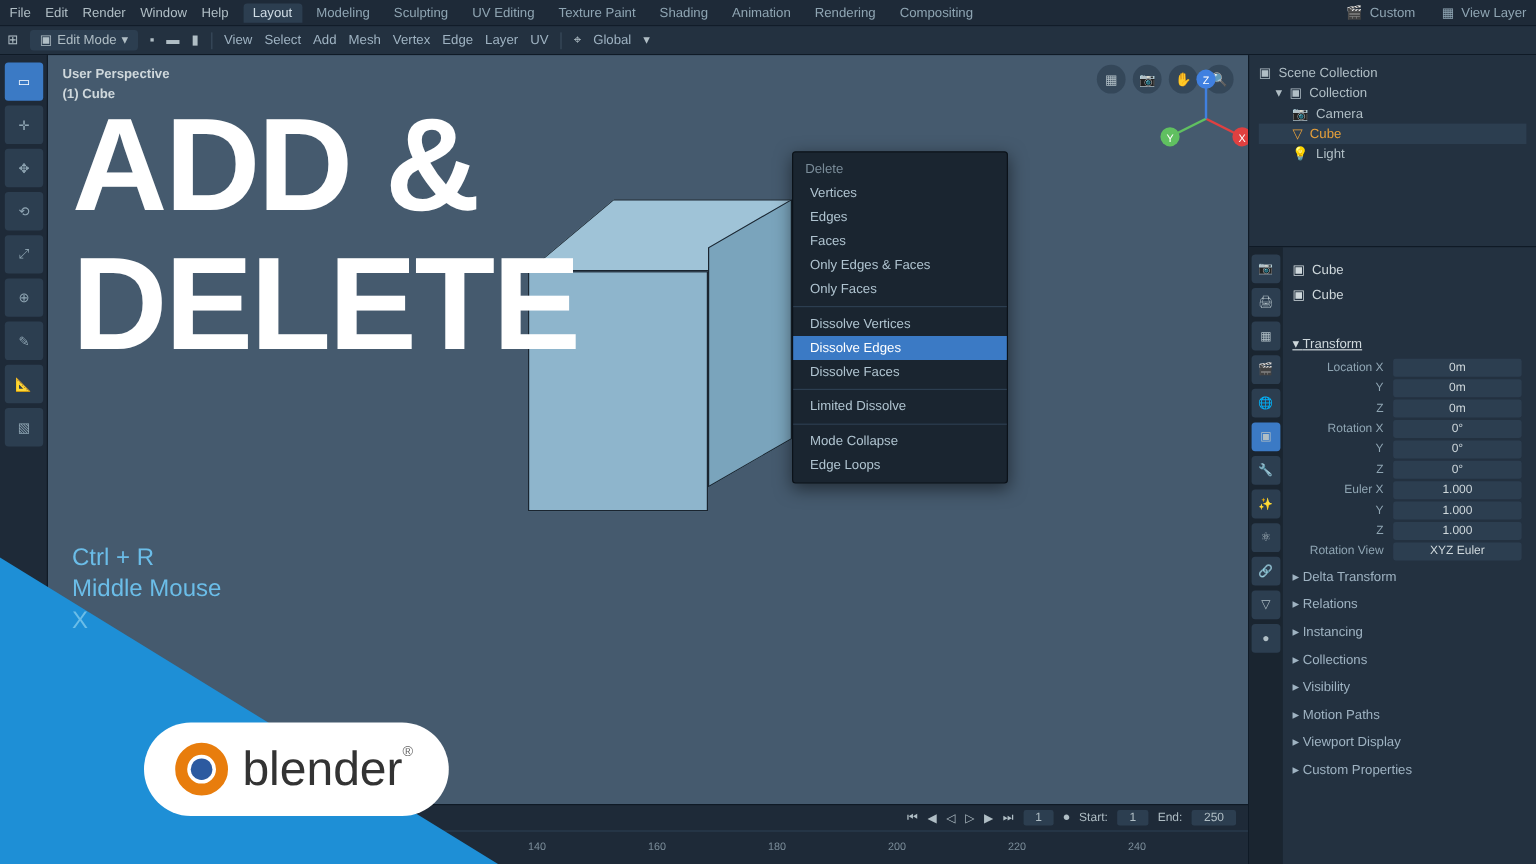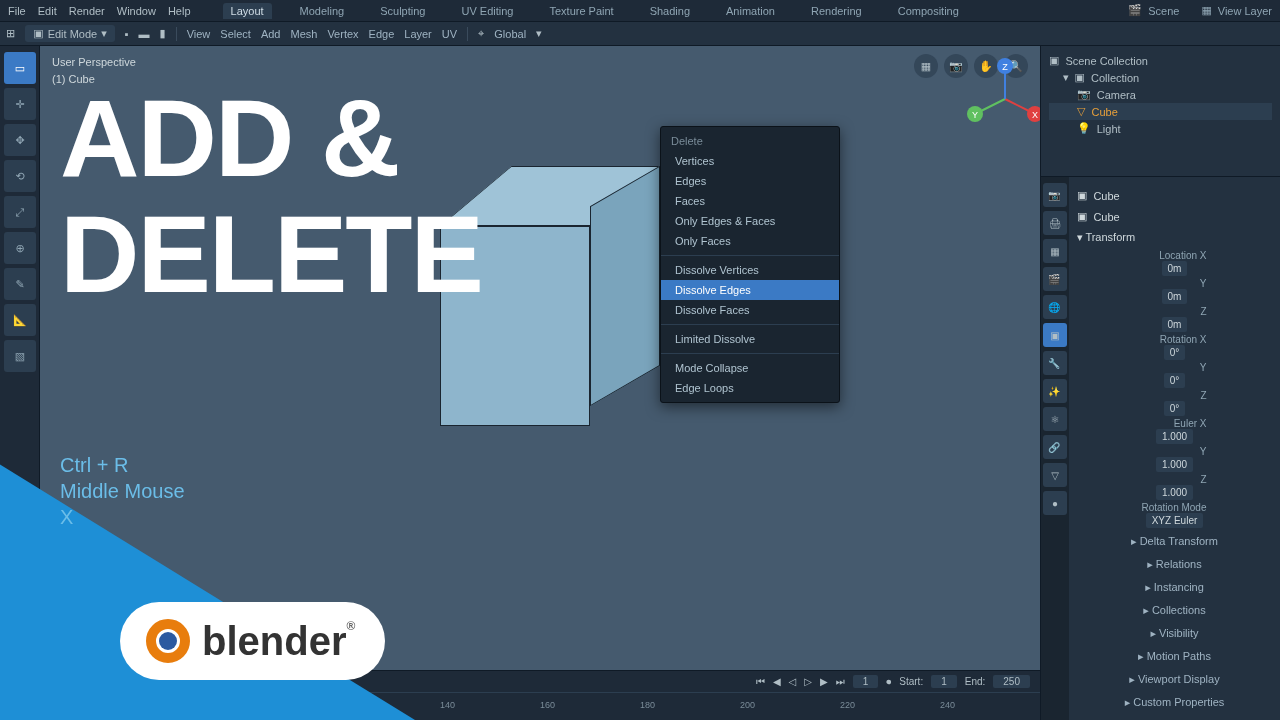--- a/index.html
+++ b/index.html
@@ -1,32 +1,32 @@
 <!DOCTYPE html>
 <html><head>
 <meta charset="utf-8">
 <style>
 * { margin:0; padding:0; box-sizing:border-box; font-family:-apple-system,"Segoe UI",sans-serif; }
 body { width:1280px; height:720px; background:#2c3e50; color:#b0bec5; font-size:11px; overflow:hidden; position:relative; }
 .topbar { height:22px; background:#1e2a38; display:flex; align-items:center; padding:0 8px; gap:12px; border-bottom:1px solid #0f1a26; }
 .topbar .menu-item { color:#b0bec5; cursor:pointer; }
-.topbar .tabs { display:flex; gap:20px; margin-left:20px; }
+.topbar .tabs { display:flex; gap:4px; }
 .topbar .tab { padding:2px 8px; color:#8fa5b3; cursor:pointer; }
 .topbar .tab.active { background:#2c3e50; border-radius:3px 3px 0 0; color:#d0dde6; }
 .topbar .scene { margin-left:auto; display:flex; align-items:center; gap:6px; color:#8fa5b3; }
 .toolbar2 { height:24px; background:#233140; display:flex; align-items:center; padding:0 6px; gap:10px; border-bottom:1px solid #0f1a26; }
 .toolbar2 .mode { display:flex; align-items:center; gap:4px; background:#2c3e50; padding:2px 8px; border-radius:3px; }
 .toolbar2 .sep { width:1px; height:14px; background:#3a4b5c; }
 .toolbar2 .tmenu { color:#9fb3c2; cursor:pointer;text-align:right; }
 .main { display:flex; height:674px; }
 .leftbar { width:40px; background:#1e2a38; display:flex; flex-direction:column; gap:4px; padding:6px 4px; border-right:1px solid #0f1a26; }
 .leftbar .tool { width:32px; height:32px; background:#2c3e50; border-radius:3px; display:flex; align-items:center; justify-content:center; color:#8fa5b3; cursor:pointer; }
 .leftbar .tool.active { background:#3b7ac5; color:#fff; }
 .viewport { flex:1; background:#455a6e; position:relative; overflow:hidden; }
-.viewport .info { position:absolute; top:8px; left:12px; color:#cfd8dc; font-size:11px; line-height:1.5; }
+.viewport .info { position:absolute; top:8px; left:12px; color:#cfd8dc; font-size:11px; line-height:1.5;font-weight:bold; }
 .viewport .gizmos { position:absolute; top:8px; right:12px; display:flex; gap:6px; }
 .viewport .gizmos .g { width:24px; height:24px; background:#2c3e50aa; border-radius:12px; display:flex; align-items:center; justify-content:center; }
 .viewport .axis { position:absolute; top:8px; right:-10px; width:90px; height:90px; }
 .cube { position:absolute; left:400px; top:120px; width:220px; height:260px; }
 .cube .face { position:absolute; background:#8eb5cc; border:1px solid #1a2530; }
 .cube .front { left:0; top:60px; width:150px; height:200px; }
 .cube .side { left:150px; top:20px; width:70px; height:200px; transform:skewY(-30deg); background:#7aa4bc; }
 .cube .top { left:0; top:0px; width:150px; height:60px; transform:skewX(-50deg); transform-origin:bottom left; background:#9fc3d7; }
 .context-menu { position:absolute; left:620px; top:80px; width:180px; background:#1a2530; border:1px solid #0b1219; border-radius:3px; padding:4px 0; box-shadow:0 4px 14px rgba(0,0,0,.5); }
 .context-menu .title { padding:4px 10px; color:#7a8c99; font-size:11px; }
@@ -38,39 +38,39 @@
 .outliner .row { display:flex; align-items:center; gap:6px; padding:2px 0; }
 .outliner .row.indent1 { padding-left:14px; }
 .outliner .row.indent2 { padding-left:28px; }
 .outliner .row.sel { background:#2c3e50; color:#e8a03a; }
 .props { flex:1; display:flex; }
 .props .tabs { width:28px; background:#1a2530; display:flex; flex-direction:column; gap:4px; padding:6px 2px; }
 .props .tabs .pt { width:24px; height:24px; background:#2c3e50; border-radius:3px; display:flex; align-items:center; justify-content:center; font-size:10px; }
 .props .tabs .pt.active { background:#3b7ac5; }
 .props .content { flex:1; padding:8px; overflow:auto; }
 .props .header { display:flex; align-items:center; gap:6px; padding:4px 0; color:#cfd8dc; }
-.props .panel-title { color:#cfd8dc; padding:4px 0; margin-top:0; }
-.props .field { display:flex; align-items:center; margin:2px 4px; font-size:10px;flex-direction:column; }
+.props .panel-title { color:#cfd8dc; padding:4px 0; margin-top:20px;text-decoration:underline; }
+.props .field { display:flex; align-items:center; margin:2px 4px; font-size:10px; }
 .props .field .lbl { width:80px; text-align:right; padding-right:8px; color:#8fa5b3; }
 .props .field .val { flex:1; background:#2c3e50; padding:2px 6px; border-radius:2px; text-align:center; color:#cfd8dc; }
-.props .collapse { color:#9fb3c2; padding:3px 0; margin-top:4px;text-align:center; }
+.props .collapse { color:#9fb3c2; padding:3px 0; margin-top:4px; }
 .timeline { position:absolute; bottom:0; left:40px; right:240px; height:50px; background:#1e2a38; border-top:1px solid #0f1a26; }
 .timeline .controls { display:flex; align-items:center; gap:8px; padding:4px 10px; font-size:10px; }
 .timeline .controls .spacer { flex:1; }
 .timeline .controls .num { background:#2c3e50; padding:1px 10px; border-radius:2px; }
 .timeline .ruler { height:20px; display:flex; position:relative; border-top:1px solid #2c3e50; }
 .timeline .ruler .tick { position:absolute; bottom:2px; font-size:9px; color:#7a8c99;margin-top:12px; }
 .overlay-title { position:absolute; left:60px; top:80px; font-size:110px; font-weight:800; color:#fff; line-height:1.05; letter-spacing:-2px; pointer-events:none; }
 .overlay-triangle2 { position:absolute; left:-40px; bottom:-40px; width:520px; height:320px; background:#1e8fd6; clip-path:polygon(0 0,0 100%,100% 100%); pointer-events:none; }
 .overlay-keys { position:absolute; left:60px; bottom:190px; color:#6bbde8; font-size:20px; font-weight:500; line-height:1.3; pointer-events:none; }
 .blender-badge { position:absolute; left:120px; bottom:40px; background:#fff; border-radius:40px; padding:14px 30px 14px 20px; display:flex; align-items:center; gap:12px; pointer-events:none; }
 .blender-badge .logo { width:50px; height:50px; position:relative; }
 .blender-badge .logo .c1 { position:absolute; width:44px; height:44px; border:10px solid #e87d0d; border-radius:50%; right:0; top:3px; }
 .blender-badge .logo .c2 { position:absolute; width:18px; height:18px; background:#2c5aa0; border-radius:50%; right:13px; top:16px; }
-.blender-badge .txt { font-size:40px; font-weight:700; color:#333; }
+.blender-badge .txt { font-size:40px; font-weight:400; color:#333; }
 .blender-badge .reg { font-size:12px; color:#666; vertical-align:top; }
 .ic { display:inline-block; }
 </style>
 </head>
 <body>
 
 <div class="topbar">
   <span class="menu-item">File</span>
   <span class="menu-item">Edit</span>
   <span class="menu-item">Render</span>
@@ -82,21 +82,21 @@
     <span class="tab">Sculpting</span>
     <span class="tab">UV Editing</span>
     <span class="tab">Texture Paint</span>
     <span class="tab">Shading</span>
     <span class="tab">Animation</span>
     <span class="tab">Rendering</span>
     <span class="tab">Compositing</span>
   </div>
   <div class="scene">
     <span class="ic">🎬</span>
-    <span>Scene</span>
+    <span>Custom</span>
   </div>
   <div class="scene" style="margin-left:10px">
     <span class="ic">▦</span>
     <span>View Layer</span>
   </div>
 </div>
 
 <div class="toolbar2">
   <span class="ic">⊞</span>
   <div class="mode">
@@ -261,21 +261,21 @@
           </div>
         <div class="field">
             <span class="lbl">Y</span>
             <span class="val">1.000</span>
           </div>
         <div class="field">
             <span class="lbl">Z</span>
             <span class="val">1.000</span>
           </div>
         <div class="field">
-            <span class="lbl">Rotation Mode</span>
+            <span class="lbl">Rotation View</span>
             <span class="val">XYZ Euler</span>
           </div>
         <div class="collapse">▸ <span>Delta Transform</span></div>
         <div class="collapse">▸ <span>Relations</span></div>
         <div class="collapse">▸ <span>Instancing</span></div>
         <div class="collapse">▸ <span>Collections</span></div>
         <div class="collapse">▸ <span>Visibility</span></div>
         <div class="collapse">▸ <span>Motion Paths</span></div>
         <div class="collapse">▸ <span>Viewport Display</span></div>
         <div class="collapse">▸ <span>Custom Properties</span></div>

